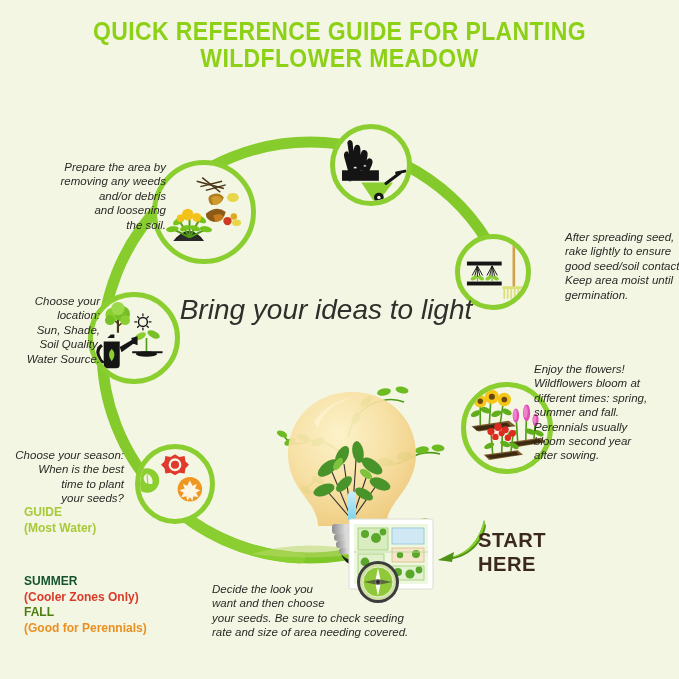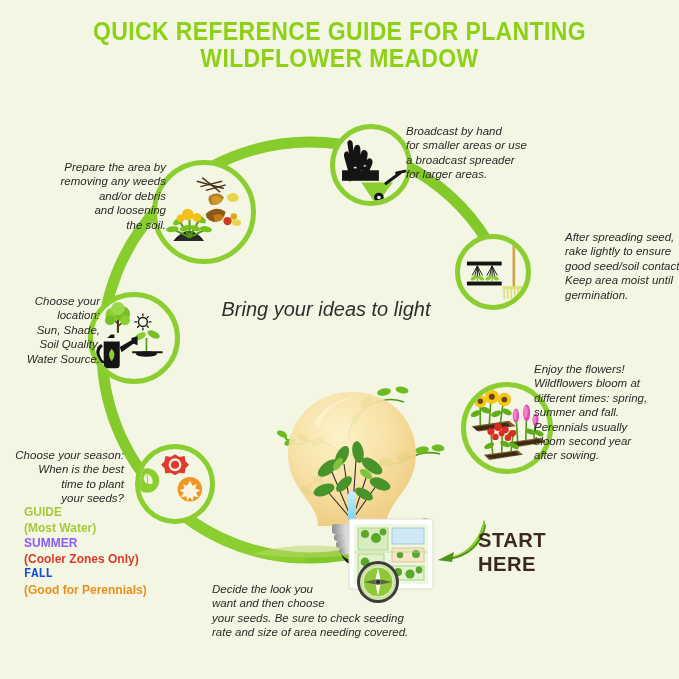--- a/index.html
+++ b/index.html
@@ -52,36 +52,36 @@
   .tx.r{text-align:right;font-style:italic;}
   .tx.l{text-align:left;}
   .tx.c{text-align:left;}
 
   
   .tagline{
     position:absolute;
     left:178px;top:296px;width:296px;
     text-align:center;
     font-style:italic;
-    font-size:20px;
+    font-size:28px;
     line-height:27px;
     color:#2f2f2b;
   }
 
   
   .seasons{
     position:absolute;left:24px;top:505px;width:180px;
     font-weight:bold;font-size:12px;line-height:15.5px;
   }
   .seasons div{white-space:nowrap;}
   .s-spring{color:#a8c93a;}
   .s-spring-sub{color:#a8c93a;}
-  .s-summer{color:#8b5cf6;}
+  .s-summer{color:#14532d;margin-top:38px;}
   .s-summer-sub{color:#d93b2b;}
-  .s-fall{color:#1d4ed8;font-family:Liberation Mono, monospace;}
+  .s-fall{color:#4d7c0f;}
   .s-fall-sub{color:#e99021;}
 
   
   .start-here{
     position:absolute;left:478px;top:528px;
     font-weight:bold;font-size:21px;letter-spacing:0.5px;
     color:#3b2a1c;
     transform:scaleX(0.96);transform-origin:left center;
   }
   .start-arrow{position:absolute;left:432px;top:516px;width:56px;height:48px;}
@@ -198,24 +198,20 @@
       <rect x="8" y="47" width="42" height="12" fill="#151515"></rect>
 
       <path d="M30 61 L66 61 L50 82 L44 82 Z" fill="#8ace2f"></path>
 
       <path d="M58 62 L74 50" stroke="#141414" stroke-width="3.5" fill="none" stroke-linecap="round"></path>
       <path d="M70 50 L80 48" stroke="#141414" stroke-width="3" fill="none" stroke-linecap="round"></path>
       <circle cx="50" cy="78" r="5.5" fill="#141414"></circle>
       <circle cx="50" cy="78" r="2" fill="#f3efe4"></circle>
     </svg>
   </div>
-  <div class="tx l" style="left:406px;top:124px;width:150px;">Broadcast by hand
-for smaller areas or use
-a broadcast spreader
-for larger areas.</div>
 
   <div class="node" style="left:455px;top:234px;width:76px;height:76px;">
     <svg class="node-inner" viewBox="0 0 76 76">
 
       <rect x="8" y="26" width="40" height="4.5" fill="#151515"></rect>
 
       <g stroke="#151515" stroke-width="1.1" fill="none">
         <path d="M20 31 L14 42"></path>
           <path d="M20 31 L17 43"></path>
           <path d="M20 31 L20 44"></path>

